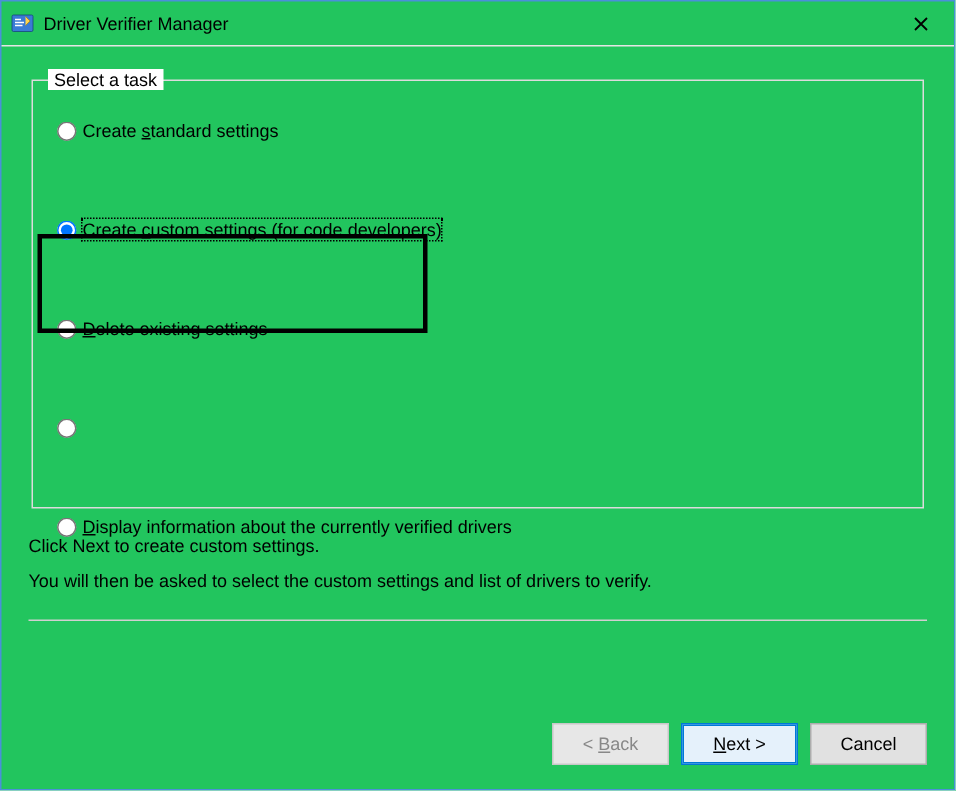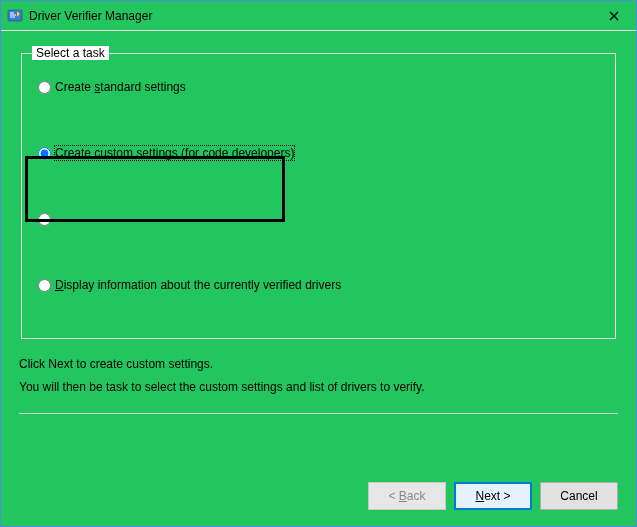--- a/index.html
+++ b/index.html
@@ -166,36 +166,40 @@
       <div class="radio-row opt1">
         <input type="radio" name="task" id="r1" style="">
         <label for="r1">Create <span class="u">s</span>tandard settings</label>
       </div>
 
       <div class="radio-row opt2">
         <input type="radio" name="task" id="r2" checked="" style="">
         <label for="r2" class="dotted-focus">Create <span class="u">c</span>ustom settings (for code developers)</label>
       </div>
 
+      <div class="radio-row opt3">
+        <input type="radio" name="task" id="r3" style="">
+        <label for="r3"><span class="u">D</span>elete existing settings</label>
+      </div>
 
       <div class="radio-row opt4">
         <input type="radio" name="task" id="r4" style="">
       </div>
 
       <div class="radio-row opt5">
         <input type="radio" name="task" id="r5" style="">
         <label for="r5"><span class="u">D</span>isplay information about the currently verified drivers</label>
       </div>
     </fieldset>
 
     <div class="highlight-box"></div>
 
     <div class="info-area">
       <div>Click Next to create custom settings.</div>
-      <div>You will then be task to select the custom settings and list of drivers to verify.</div>
+      <div>You will then be asked to select the custom settings and list of drivers to verify.</div>
     </div>
 
     <hr class="separator">
   </div>
 
   <div class="button-row">
     <button class="btn" disabled="">&lt; <span class="u">B</span>ack</button>
     <button class="btn default"><span class="u">N</span>ext &gt;</button>
     <button class="btn">Cancel</button>
   </div>

